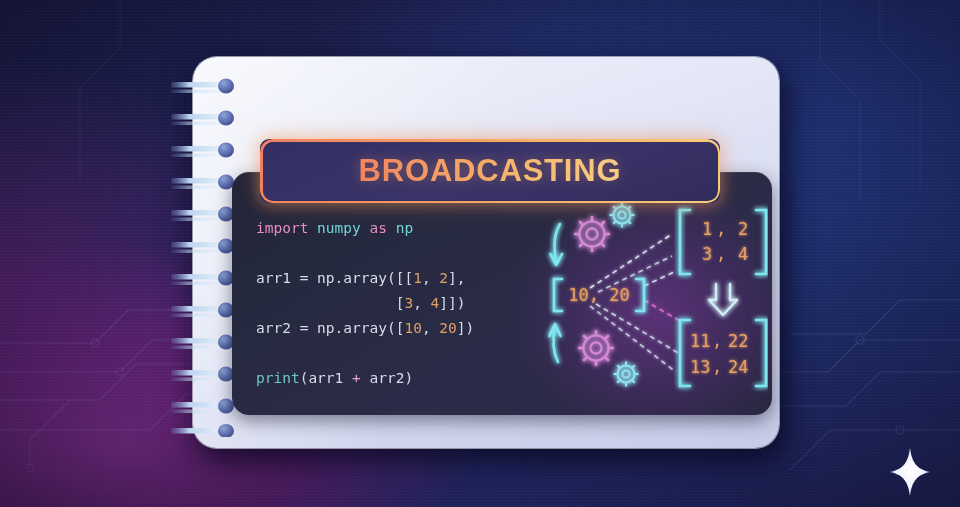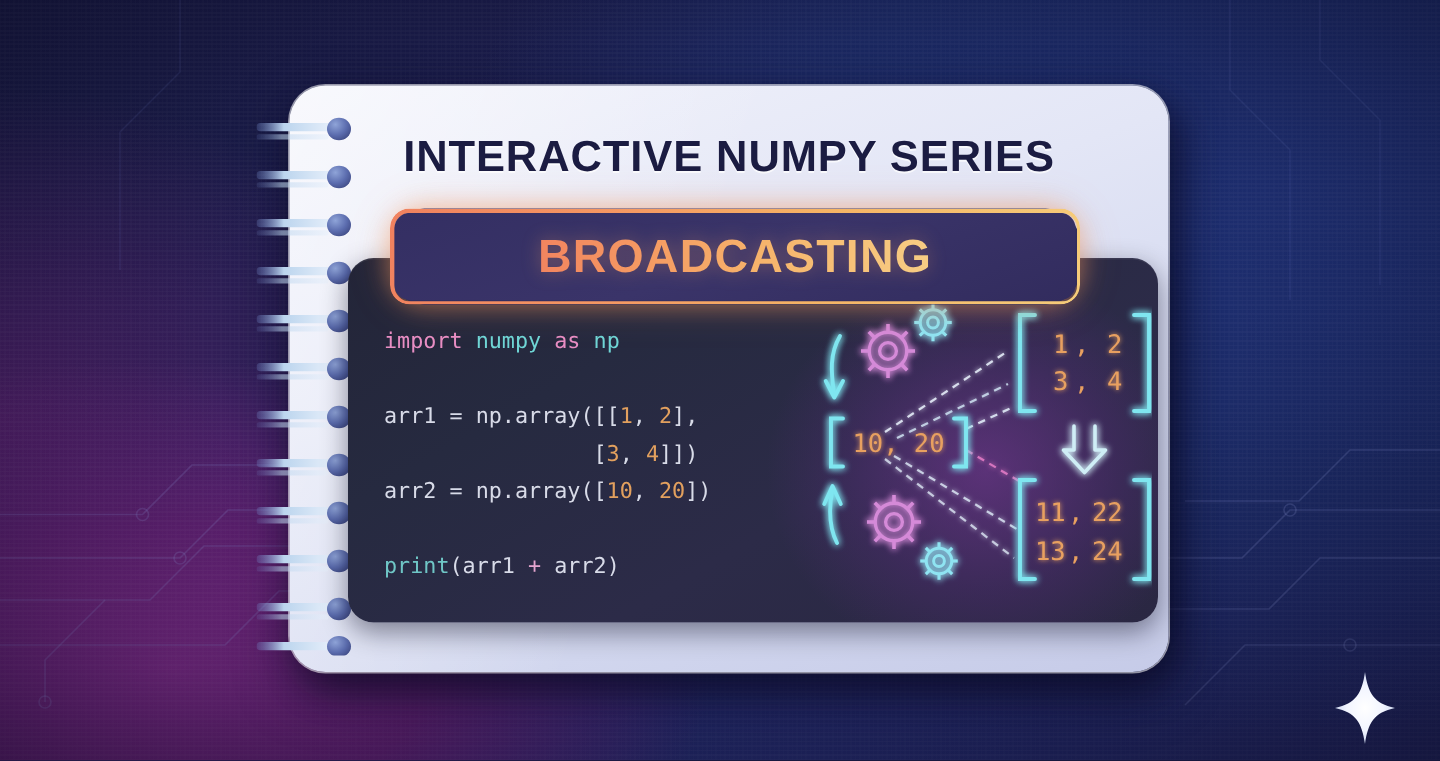--- a/index.html
+++ b/index.html
@@ -56,21 +56,21 @@
   #title {
     position:absolute; left:0; right:0; top:32px; text-align:center;
     font-size:29px; font-weight:700; letter-spacing:.6px;
     color:#1b1c42; white-space:nowrap;
     text-shadow:0 1px 0 rgba(255,255,255,.7);
   }
 
   
   #banner{
     position:absolute; left:67px; top:82px; width:460px; height:64px;
-    border-radius:23px;
+    border-radius:9px;
     background:linear-gradient(135deg,#2f2a5c 0%,#353063 45%,#302b5b 100%);
     padding:3px;
     box-shadow:0 0 14px 2px rgba(246,150,92,.45), 0 0 30px rgba(240,140,90,.18);
     z-index:4;
   }
   #banner::before{
     content:""; position:absolute; inset:0; border-radius:13px; padding:2.5px;
     background:linear-gradient(100deg,#f0815f 0%,#f59a63 35%,#f5b465 62%,#f6cc7a 100%);
     -webkit-mask:linear-gradient(#000 0 0) content-box, linear-gradient(#000 0 0);
     -webkit-mask-composite:xor; mask-composite:exclude;
@@ -227,21 +227,20 @@
           <rect x="0" y="8.5" width="48" height="3.5" rx="1.7" fill="url(#wireG)" opacity=".55"></rect>
           <ellipse cx="55" cy="5" rx="8" ry="7.5" fill="url(#knobG)"></ellipse>
         </g>
       <g transform="translate(0,352)">
           <rect x="0" y="1" width="52" height="5.5" rx="2.6" fill="url(#wireG)"></rect>
           <ellipse cx="55" cy="4" rx="8" ry="7" fill="url(#knobG)"></ellipse>
         </g>
     </g>
   </svg>
 
-  <div id="title">INTERACTIVE NUMPY SERIES</div>
 
   <div id="code-panel">
     <pre id="code"><span class="tk-kw">import </span><span class="tk-mod">numpy </span><span class="tk-kw">as </span><span class="tk-mod">np</span>
 
 <span class="tk-plain">arr1 = np.array([[</span><span class="tk-num">1</span><span class="tk-plain">, </span><span class="tk-num">2</span><span class="tk-plain">],</span>
 <span class="tk-plain">                [</span><span class="tk-num">3</span><span class="tk-plain">, </span><span class="tk-num">4</span><span class="tk-plain">]])</span>
 <span class="tk-plain">arr2 = np.array([</span><span class="tk-num">10</span><span class="tk-plain">, </span><span class="tk-num">20</span><span class="tk-plain">])</span>
 
 <span class="tk-fn">print</span><span class="tk-plain">(arr1 </span><span class="tk-op">+</span><span class="tk-plain"> arr2)</span></pre>
 

